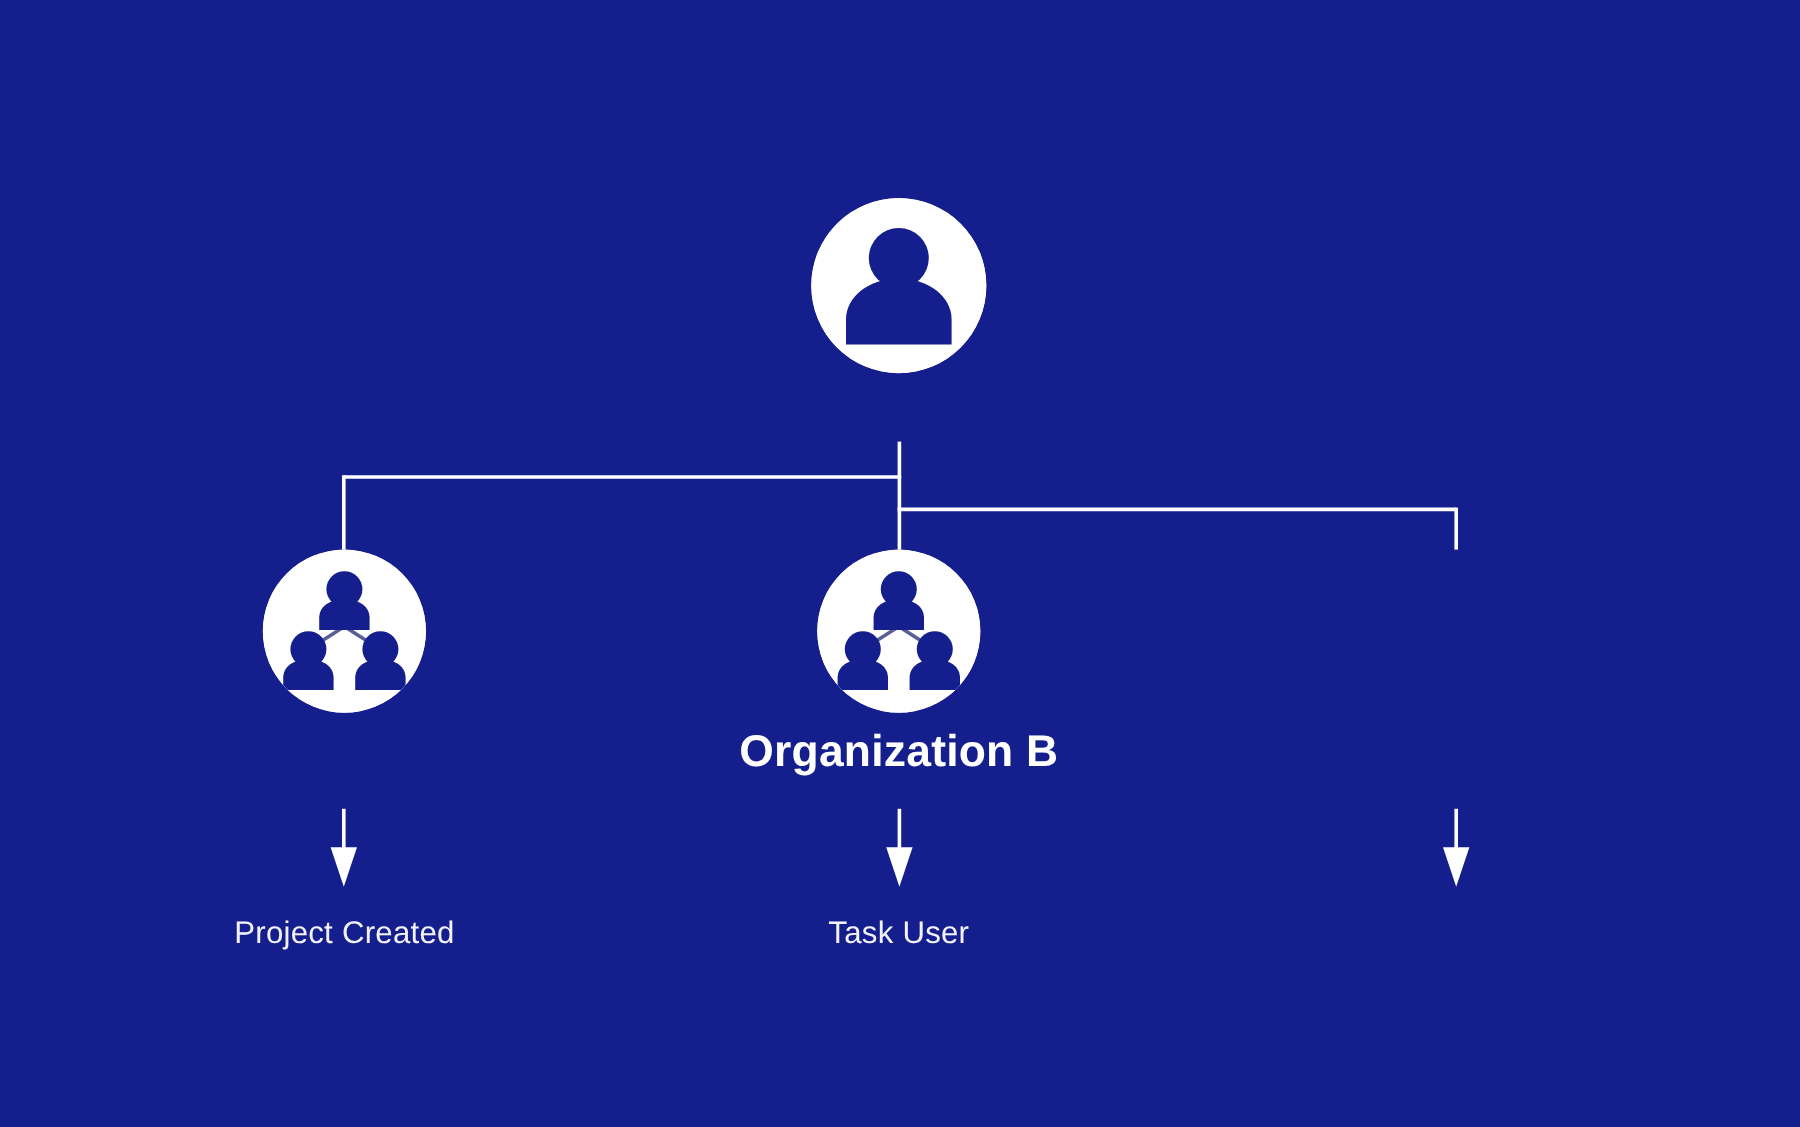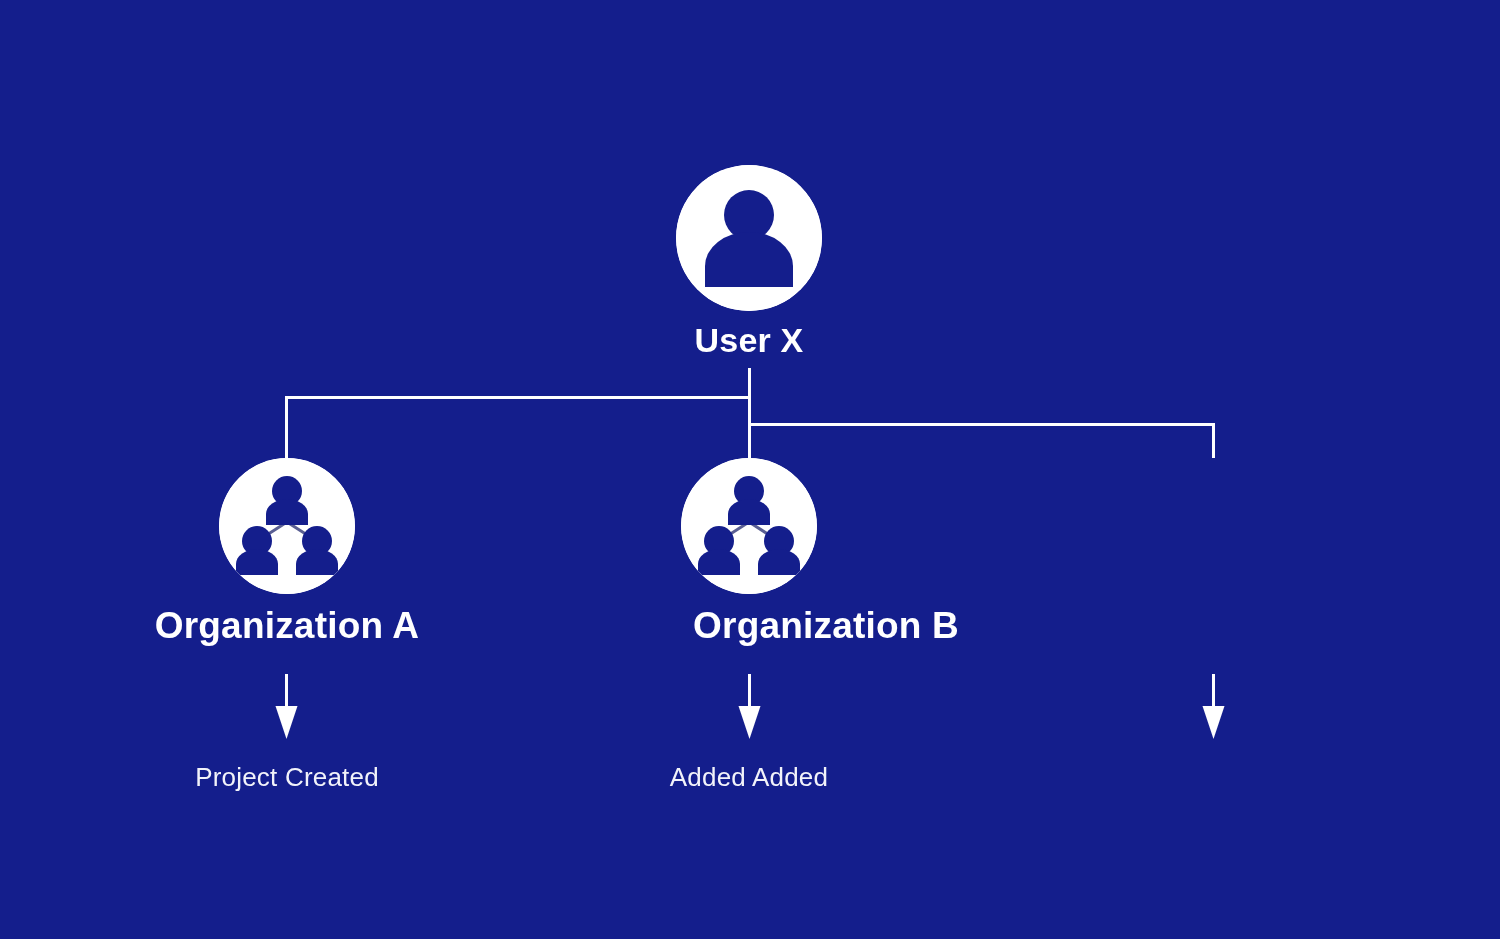--- a/index.html
+++ b/index.html
@@ -55,21 +55,21 @@
     margin-top: 12px;
     line-height: 1.05;
     white-space: nowrap;
   }
   
   .node-org {
     top: 458px;
     width: 420px;
   }
   #node-org-a { left: 77px; }
-  #node-org-b { left: 539px; text-align: right; }
+  #node-org-b { left: 539px; }
   #node-org-c { left: 1003px; }
   .node-org .circle-badge {
     width: 136px;
     height: 136px;
   }
   .node-label-org {
     color: #FFFFFF;
     font-size: 37px;
     font-weight: bold;
     letter-spacing: 0.2px;
@@ -124,50 +124,48 @@
       <polygon points="1202.5,706 1224.5,706 1213.5,739" fill="#FFFFFF"></polygon>
     </g>
   </svg>
 
   <div class="node" id="node-user">
     <svg class="circle-badge" viewBox="0 0 146 146">
       <circle cx="73" cy="73" r="73" fill="#FFFFFF"></circle>
       <circle cx="73" cy="50" r="25" fill="#141E8C"></circle>
       <path d="M 29 122 L 29 101 A 44 34 0 0 1 117 101 L 117 122 Z" fill="#141E8C"></path>
     </svg>
-    <div class="node-label-root">User X</div>
   </div>
 
   <div class="node node-org" id="node-org-a">
     <svg class="circle-badge" viewBox="0 0 136 136">
       <circle cx="68" cy="68" r="68" fill="#FFFFFF"></circle>
       <line x1="68" y1="64" x2="40" y2="82" stroke="#5A5F93" stroke-width="3"></line>
       <line x1="68" y1="64" x2="96" y2="82" stroke="#5A5F93" stroke-width="3"></line>
       <circle cx="68" cy="33" r="15" fill="#141E8C"></circle>
       <path d="M 47 67 L 47 56 A 21 15 0 0 1 89 56 L 89 67 Z" fill="#141E8C"></path>
       <circle cx="38" cy="83" r="15" fill="#141E8C"></circle>
       <path d="M 17 117 L 17 106 A 21 15 0 0 1 59 106 L 59 117 Z" fill="#141E8C"></path>
       <circle cx="98" cy="83" r="15" fill="#141E8C"></circle>
       <path d="M 77 117 L 77 106 A 21 15 0 0 1 119 106 L 119 117 Z" fill="#141E8C"></path>
     </svg>
-    <div class="node-label-org">Organization A</div>
   </div>
 
   <div class="node node-org" id="node-org-b">
     <svg class="circle-badge" viewBox="0 0 136 136">
       <circle cx="68" cy="68" r="68" fill="#FFFFFF"></circle>
       <line x1="68" y1="64" x2="40" y2="82" stroke="#5A5F93" stroke-width="3"></line>
       <line x1="68" y1="64" x2="96" y2="82" stroke="#5A5F93" stroke-width="3"></line>
       <circle cx="68" cy="33" r="15" fill="#141E8C"></circle>
       <path d="M 47 67 L 47 56 A 21 15 0 0 1 89 56 L 89 67 Z" fill="#141E8C"></path>
       <circle cx="38" cy="83" r="15" fill="#141E8C"></circle>
       <path d="M 17 117 L 17 106 A 21 15 0 0 1 59 106 L 59 117 Z" fill="#141E8C"></path>
       <circle cx="98" cy="83" r="15" fill="#141E8C"></circle>
       <path d="M 77 117 L 77 106 A 21 15 0 0 1 119 106 L 119 117 Z" fill="#141E8C"></path>
     </svg>
     <div class="node-label-org">Organization B</div>
   </div>
 
 
   <div class="leaf-label" id="leaf-a">Project Created</div>
-  <div class="leaf-label" id="leaf-b">Added Added</div>
+  <div class="leaf-label" id="leaf-b">Task User</div>
 
 </div>
 
 </body></html>

